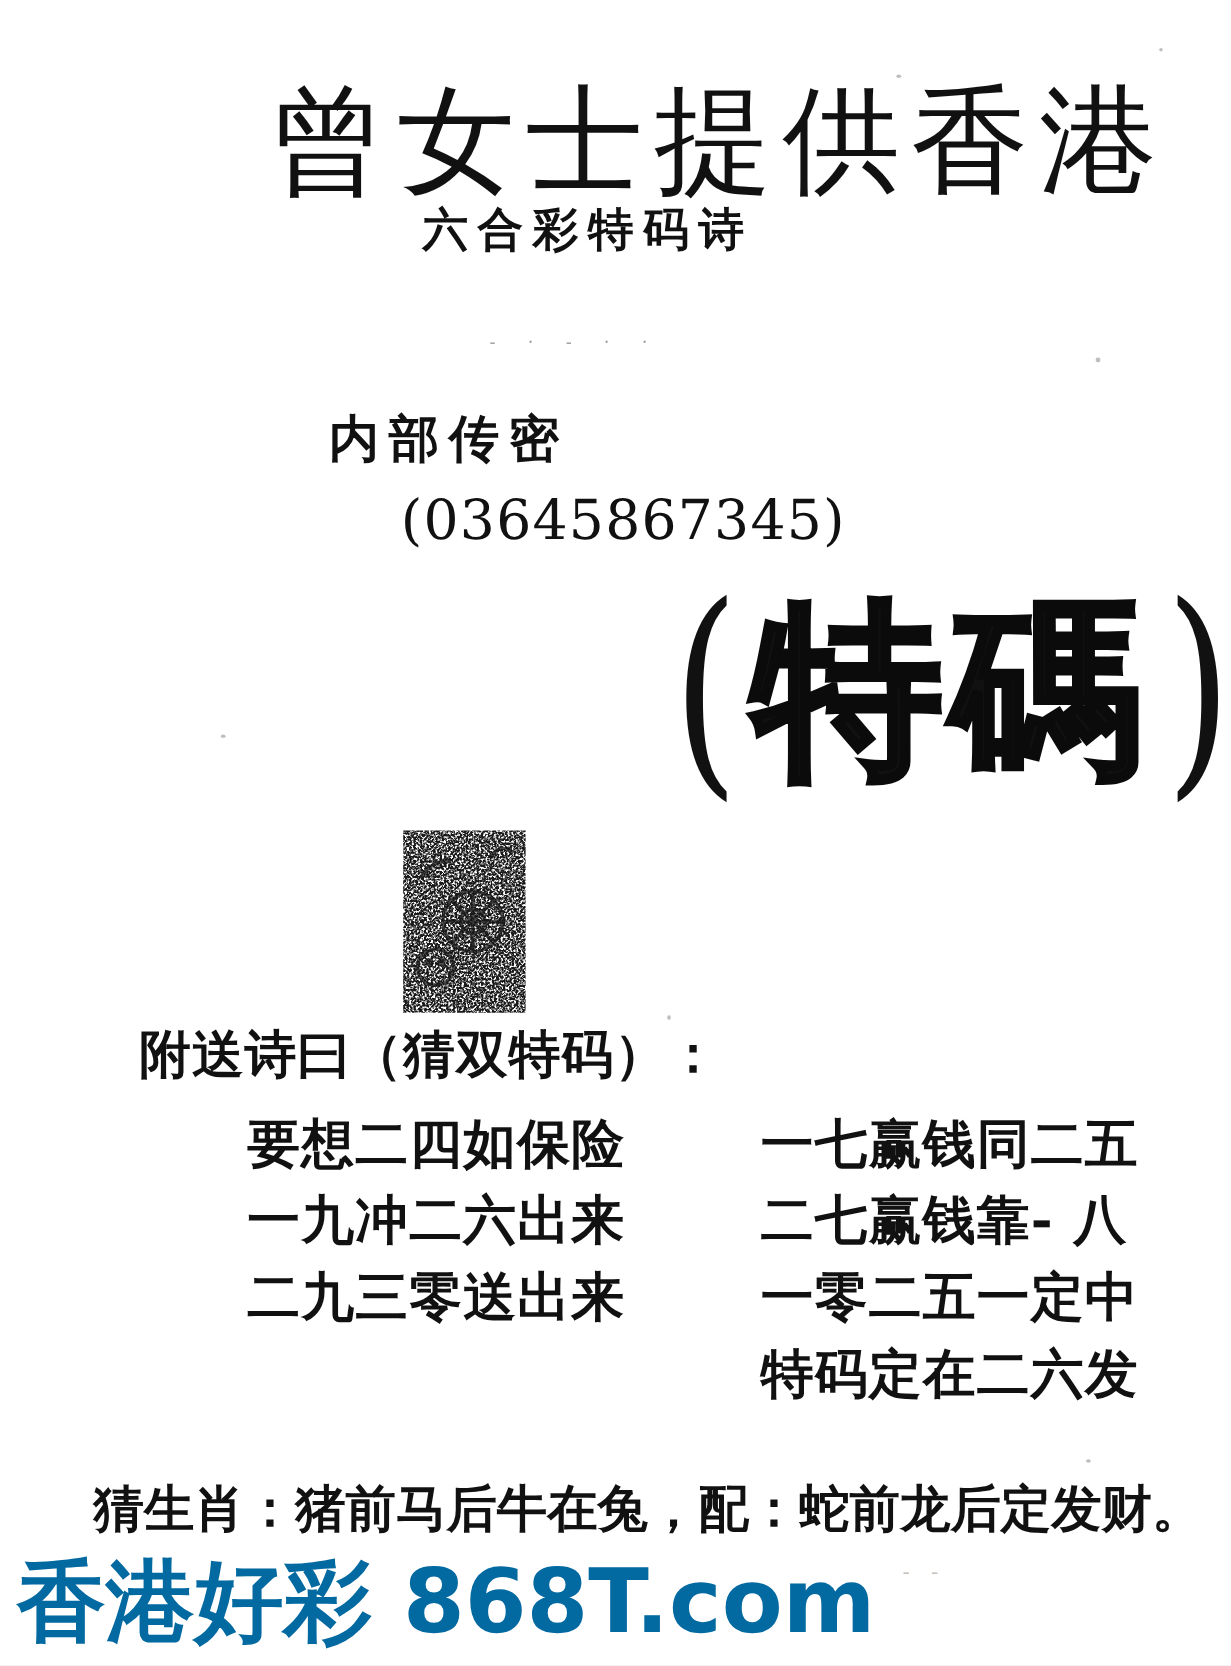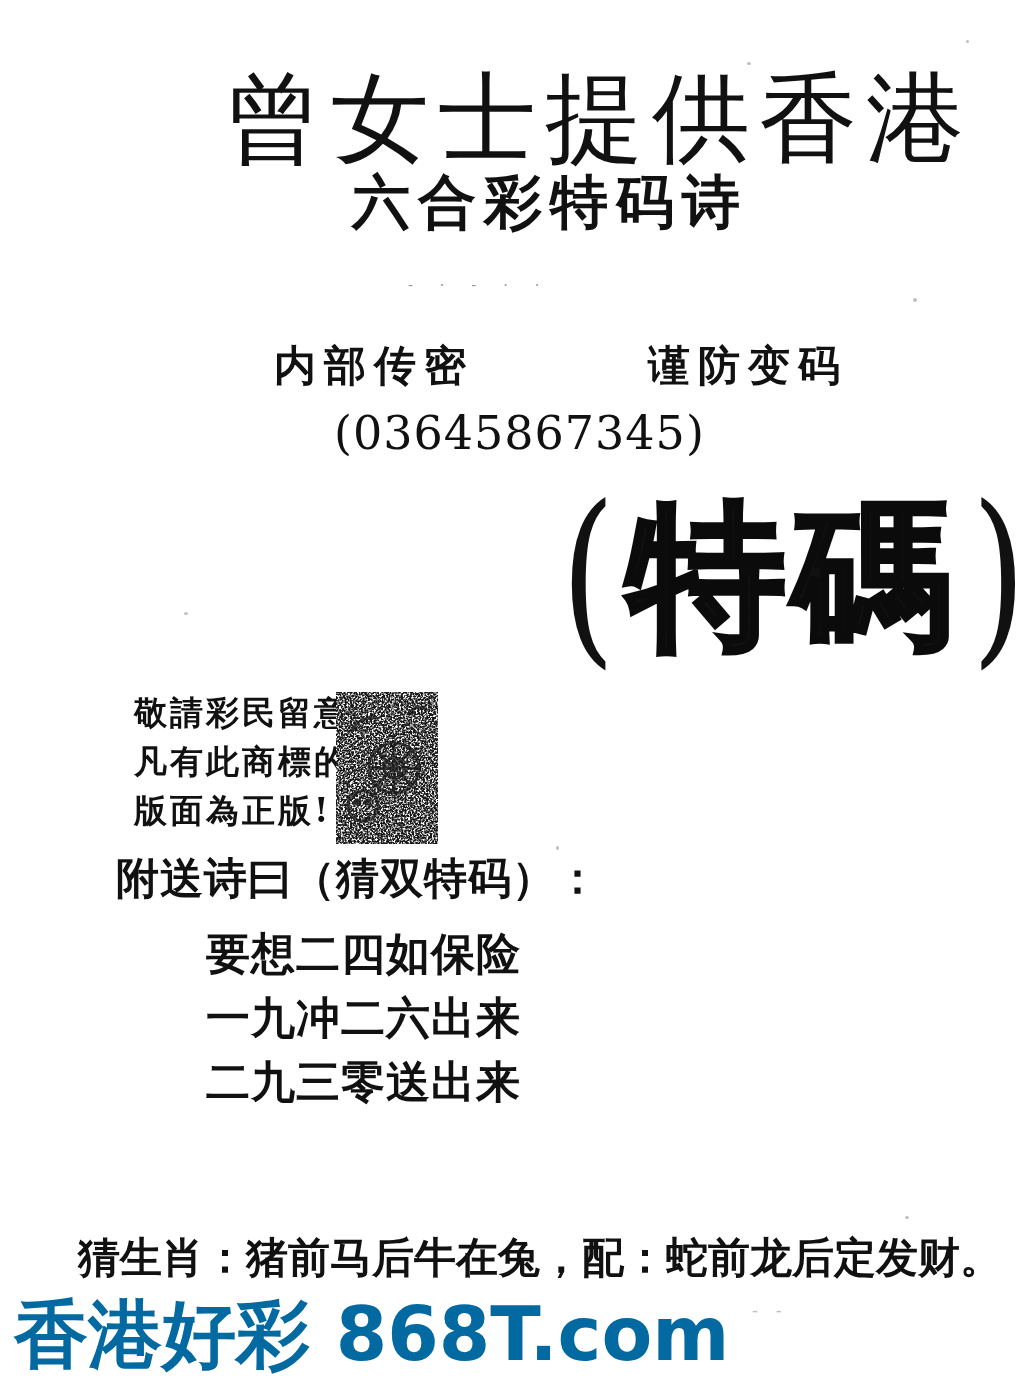--- a/index.html
+++ b/index.html
@@ -5,21 +5,21 @@
   html,body { margin:0; padding:0; background:#e8e8e8; }
   .page {
     position:relative; width:1026px; height:1388px; margin:0 auto;
     background:#ffffff; overflow:hidden;
     font-family:"DejaVu Serif","Liberation Serif",serif;
     color:#111111;
   }
   .abs { position:absolute; white-space:nowrap; }
 
   .title        { left:224px; top:62px;  font-size:98px;  font-weight:400; letter-spacing:9px; line-height:1.16; }
-  .subtitle     { left:352px; top:168px; font-size:58px;  font-weight:700; letter-spacing:8px; line-height:1.2; }
+  .subtitle     { left:352px; top:168px; font-size:38px;  font-weight:700; letter-spacing:8px; line-height:1.2; }
   .artifact-dashes { left:408px; top:276px; font-size:15px; color:#9a9a9a; letter-spacing:11px; }
 
   .inner-secret { left:274px; top:338px; font-size:42px; font-weight:700; letter-spacing:8px; }
   .beware       { left:648px; top:338px; font-size:42px; font-weight:700; letter-spacing:8px; }
   .code-number  { left:334px; top:406px; font-size:46px; font-weight:400; letter-spacing:1px; }
 
   .headline { left:0; top:470px; width:100%; text-align:right; line-height:210px;text-decoration:underline; }
   .hl-paren { display:inline-block; font-size:140px; font-weight:400; transform:scaleY(1.35); vertical-align:middle; }
   .hl-text  { display:inline-block; font-size:158px; font-weight:700; letter-spacing:8px;
               -webkit-text-stroke:4px #0b0b0b; margin:0 12px; vertical-align:middle; }
@@ -45,30 +45,26 @@
 </head>
 <body>
 
 <div class="page">
 
   <div class="abs title">曾女士提供香港</div>
   <div class="abs subtitle">六合彩特码诗</div>
   <div class="abs artifact-dashes">- ·  - · ·</div>
 
   <div class="abs inner-secret">内部传密</div>
-  <div class="abs beware">谨防变码</div>
   <div class="abs code-number">(03645867345)</div>
 
   <div class="abs headline">
     <span class="hl-paren">(</span><span class="hl-text">特碼</span><span class="hl-paren">)</span>
   </div>
 
-  <div class="abs auth-notice">敬請彩民留意
-凡有此商標的
-版面為正版!</div>
 
   <div class="abs stamp-wrap">
     <svg width="102" height="152" viewBox="0 0 102 152">
       <defs>
         <filter id="grain" x="0" y="0" width="100%" height="100%">
           <feTurbulence type="fractalNoise" baseFrequency="0.55" numOctaves="3" seed="7"></feTurbulence>
           <feColorMatrix type="matrix" values="0 0 0 0 0  0 0 0 0 0  0 0 0 0 0  2.5 2.5 2.5 0 -3"></feColorMatrix>
         </filter>
       </defs>
       <rect width="102" height="152" fill="#ffffff"></rect>
@@ -91,20 +87,26 @@
 
 
   <div class="abs poem-intro">附送诗曰（猜双特码）：</div>
 
   <div class="abs poem-col poem-left">
     <div>要想二四如保险</div>
     <div>一九冲二六出来</div>
     <div>二九三零送出来</div>
   </div>
 
+  <div class="abs poem-col poem-right">
+    <div>一七赢钱同二五</div>
+    <div>二七赢钱靠- 八</div>
+    <div>一零二五一定中</div>
+    <div>特码定在二六发</div>
+  </div>
 
   <div class="abs zodiac">猜生肖：猪前马后牛在兔，配：蛇前龙后定发财。</div>
 
   <div class="abs footer">香港好彩 868T.com</div>
   <div class="abs footer-dash">- -</div>
 
   <div class="speck" style="left:747px; top:62px;  width:4px; height:3px;"></div>
   <div class="speck" style="left:966px; top:40px;  width:3px; height:3px;"></div>
   <div class="speck" style="left:913px; top:298px; width:4px; height:4px;"></div>
   <div class="speck" style="left:184px; top:612px; width:4px; height:3px;"></div>

